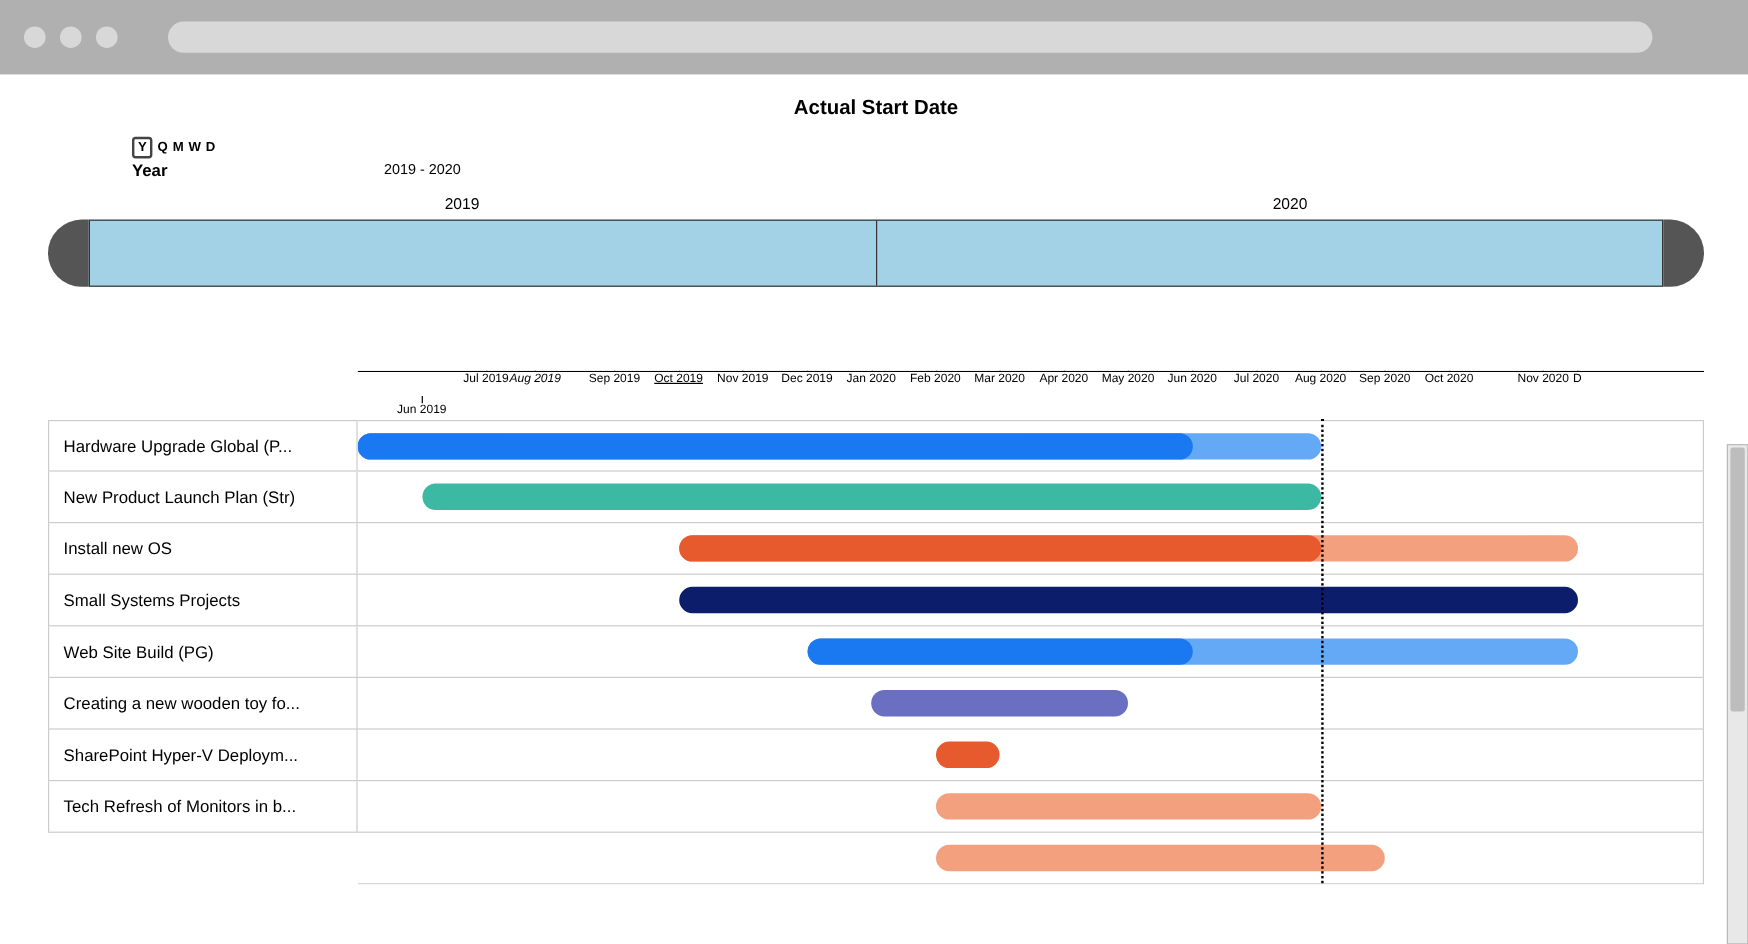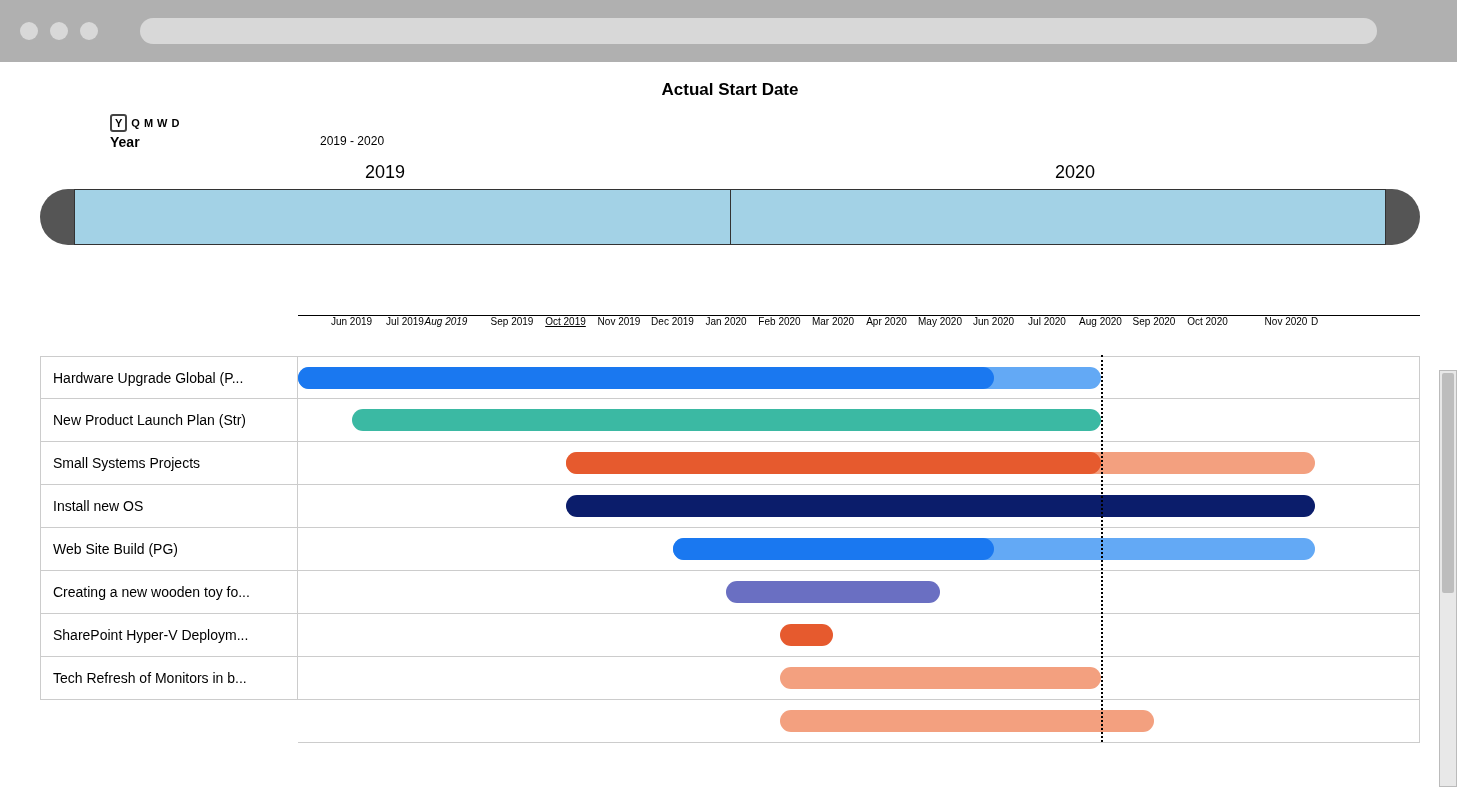--- a/index.html
+++ b/index.html
@@ -8,21 +8,21 @@
 .browser-top { background: #b0b0b0; height: 62px; display: flex; align-items: center; padding: 0 20px; gap: 12px; }
 .browser-dot { width: 18px; height: 18px; border-radius: 50%; background: #d8d8d8; }
 .browser-url { flex: 1; height: 26px; background: #d8d8d8; border-radius: 13px; margin-left: 30px; margin-right: 60px; }
 .content { padding: 18px 37px 0 40px; }
 .chart-title { text-align: center; font-weight: bold; font-size: 17px; margin-bottom: 14px; }
 .zoom-ctrl { display: flex; align-items: center; gap: 4px; margin-left: 70px; font-size: 11px; font-weight: bold; }
 .zoom-box { border: 2px solid #444; border-radius: 3px; padding: 1px 3px; font-size: 11px; }
 .zoom-label { font-size: 14px; margin-left: 70px; font-weight: bold; margin-top: 2px; }
 .zoom-range { font-size: 12px; margin-left: 280px; margin-top: -16px; }
 .year-row { display: flex; margin-top: 14px; }
-.year-half { flex: 1; text-align: center; font-size: 18px; }
+.year-half { flex: 1; text-align: center; font-size: 13px; }
 .timeline-bar { position: relative; height: 56px; margin: 6px 0 70px 0; display: flex; align-items: stretch; }
 .timeline-cap { width: 34px; background: #555; }
 .timeline-cap.left { border-radius: 28px 0 0 28px; }
 .timeline-cap.right { border-radius: 0 28px 28px 0; }
 .timeline-body { flex: 1; background: #a3d2e6; border: 1px solid #333; position: relative; }
 .timeline-div { position: absolute; left: 50%; top: 0; bottom: 0; width: 1px; background: #333; }
 .legend-row { text-align: center; font-size: 12px; margin-bottom: 10px; }
 .legend-item { display: inline-flex; align-items: center; gap: 4px; margin-right: 8px; }
 .legend-dot { width: 14px; height: 14px; border-radius: 50%; display: inline-block; }
 .gantt-wrap { display: flex; margin-top: 0; position: relative; }
@@ -78,32 +78,32 @@
       <div class="timeline-cap right"></div>
     </div>
 
 
     <div class="gantt-wrap">
       <div class="gantt-left">
         <div class="gantt-headspace"></div>
         <div id="task-labels">
             <div class="gantt-row">Hardware Upgrade Global (P...</div>
             <div class="gantt-row">New Product Launch Plan (Str)</div>
+            <div class="gantt-row">Install new OS</div>
             <div class="gantt-row">Small Systems Projects</div>
-            <div class="gantt-row">Install new OS</div>
             <div class="gantt-row">Web Site Build (PG)</div>
             <div class="gantt-row">Creating a new wooden toy fo...</div>
             <div class="gantt-row">SharePoint Hyper-V Deploym...</div>
             <div class="gantt-row">Tech Refresh of Monitors in b...</div>
           </div>
       </div>
       <div class="gantt-right">
         <div class="axis-line"></div>
         <div class="axis-ticks" id="axis-ticks">
-            <div class="axis-tick" style="left: 53.5px;">Jun 2019</div>
+            <div class="axis-tick" style="left: 53.5px; margin-top: 26px;">Jun 2019</div>
             <div class="axis-tick" style="left: 107px;">Jul 2019</div>
             <div class="axis-tick" style="left: 148px; font-style: italic;">Aug 2019</div>
             <div class="axis-tick" style="left: 214px;">Sep 2019</div>
             <div class="axis-tick" style="left: 267.5px; text-decoration: underline;">Oct 2019</div>
             <div class="axis-tick" style="left: 321px;">Nov 2019</div>
             <div class="axis-tick" style="left: 374.5px;">Dec 2019</div>
             <div class="axis-tick" style="left: 428px;">Jan 2020</div>
             <div class="axis-tick" style="left: 481.5px;">Feb 2020</div>
             <div class="axis-tick" style="left: 535px;">Mar 2020</div>
             <div class="axis-tick" style="left: 588.5px;">Apr 2020</div>

